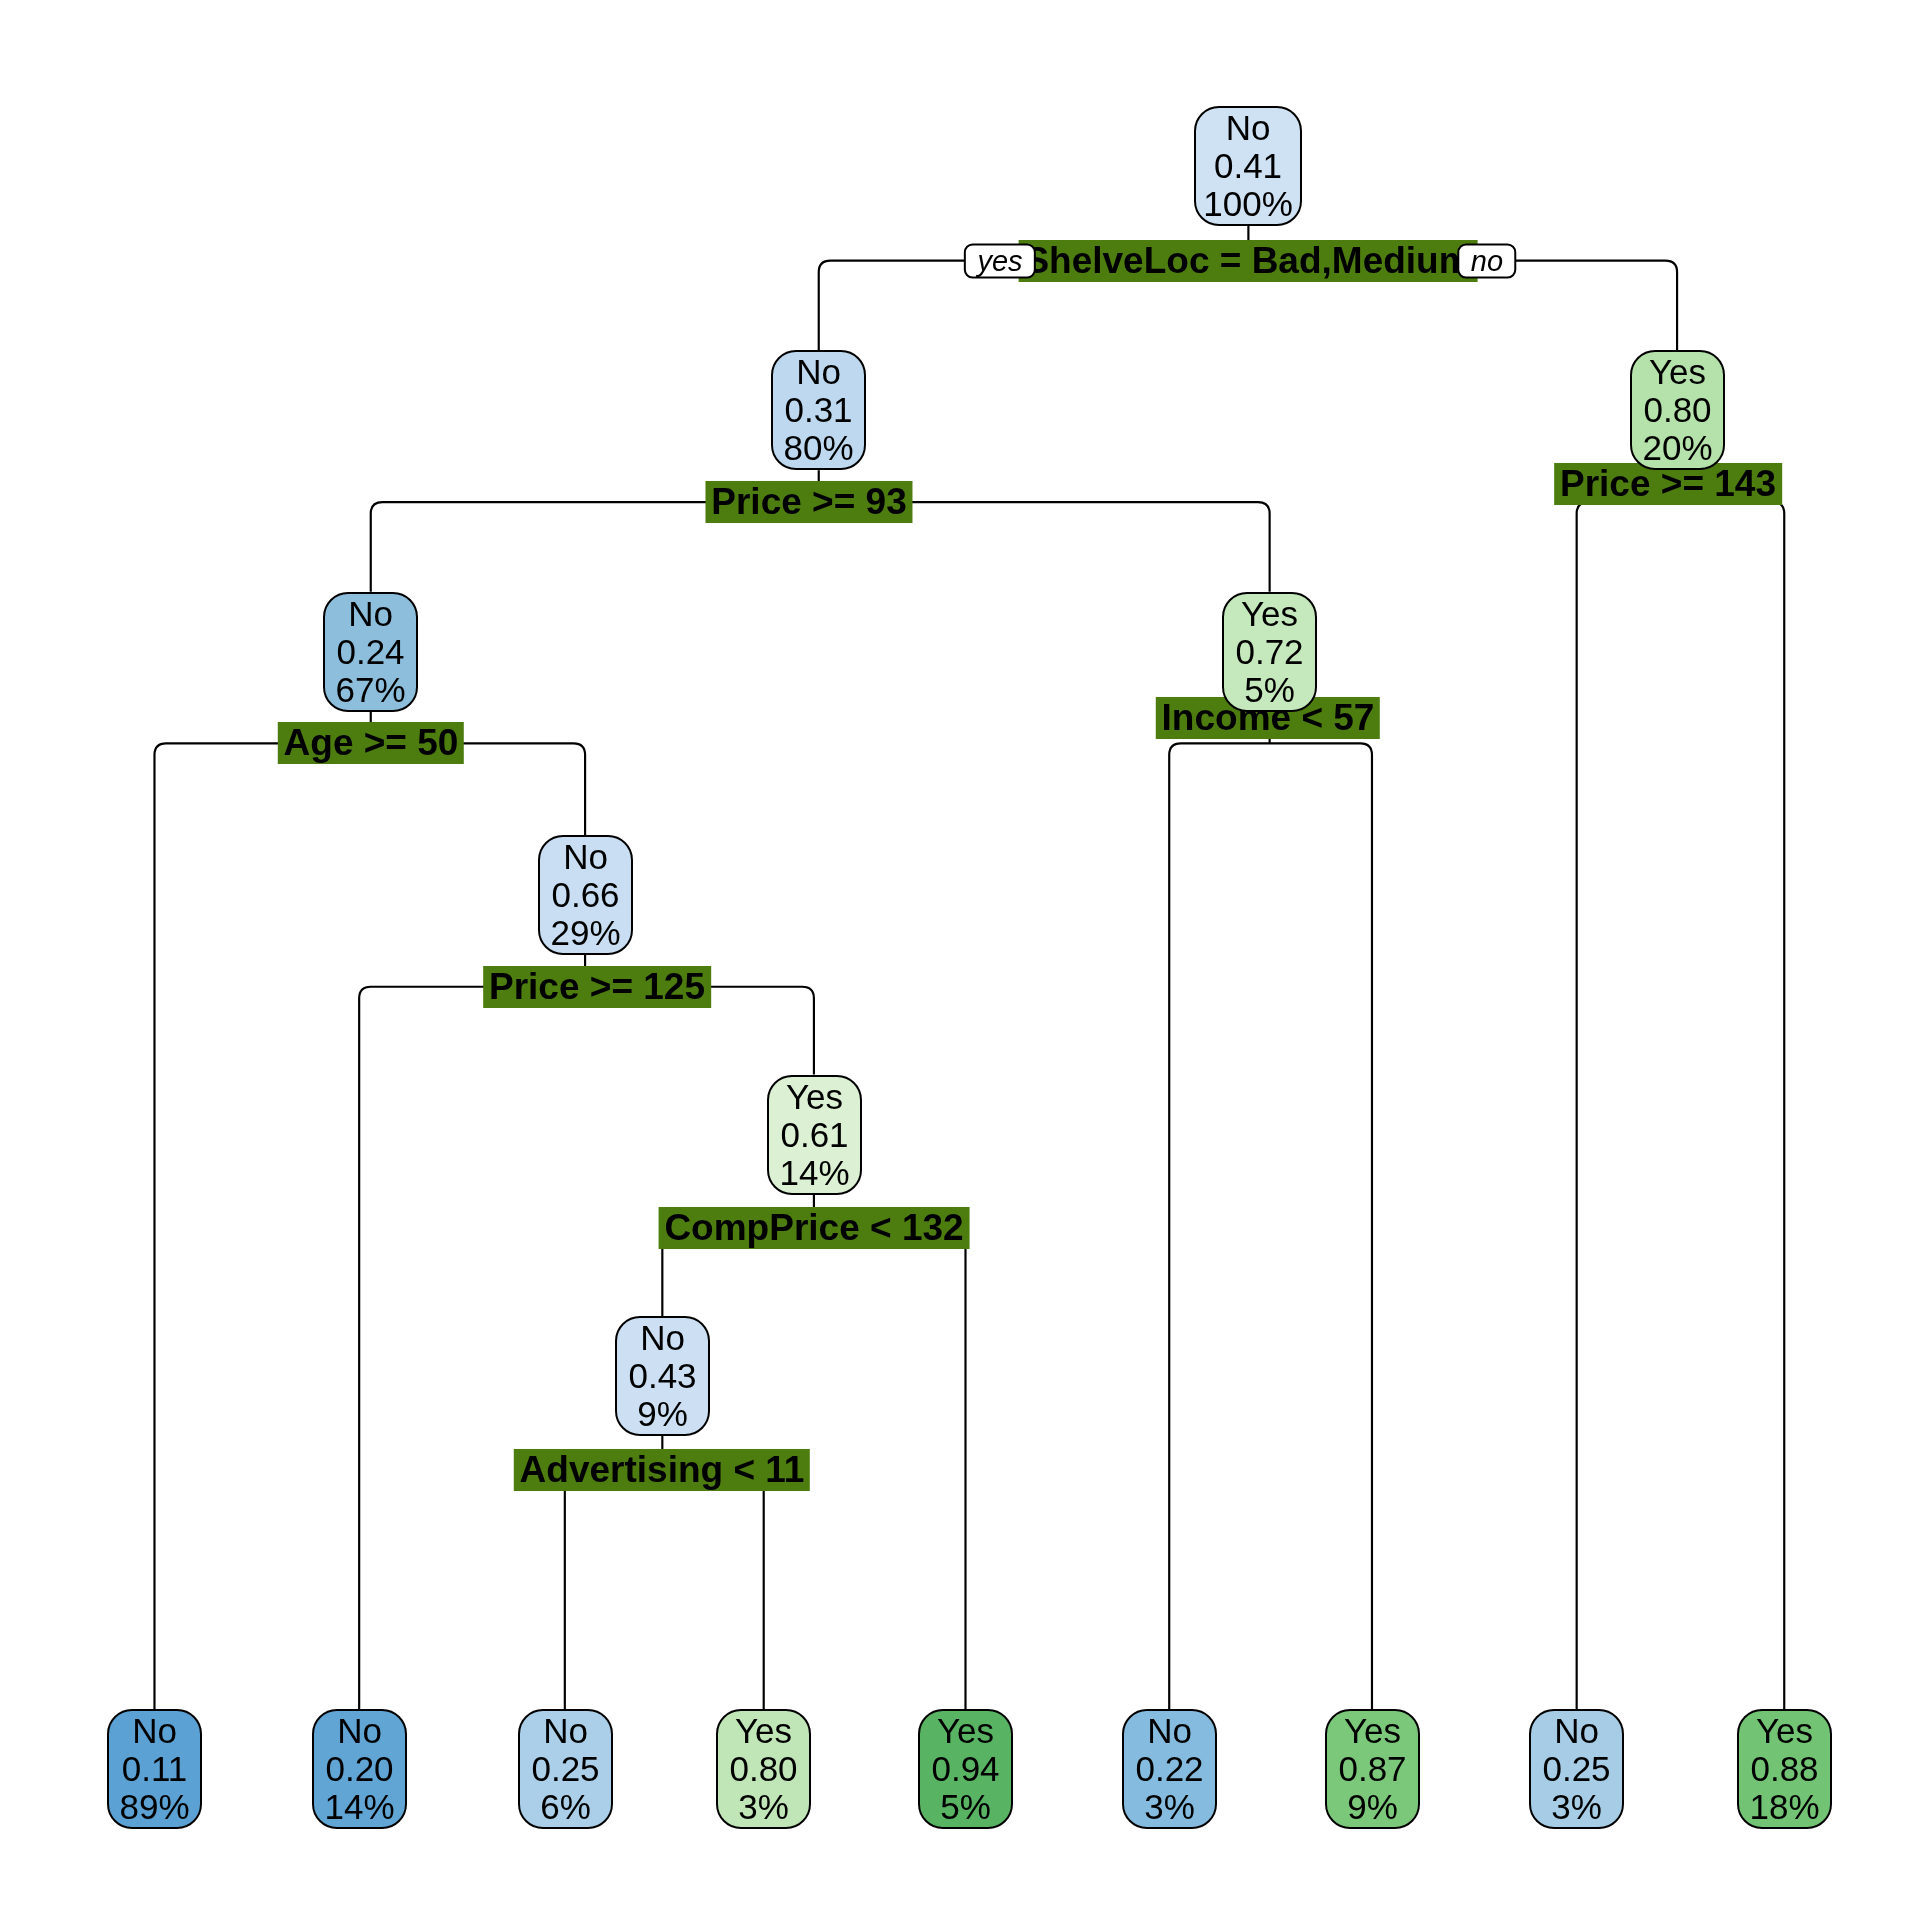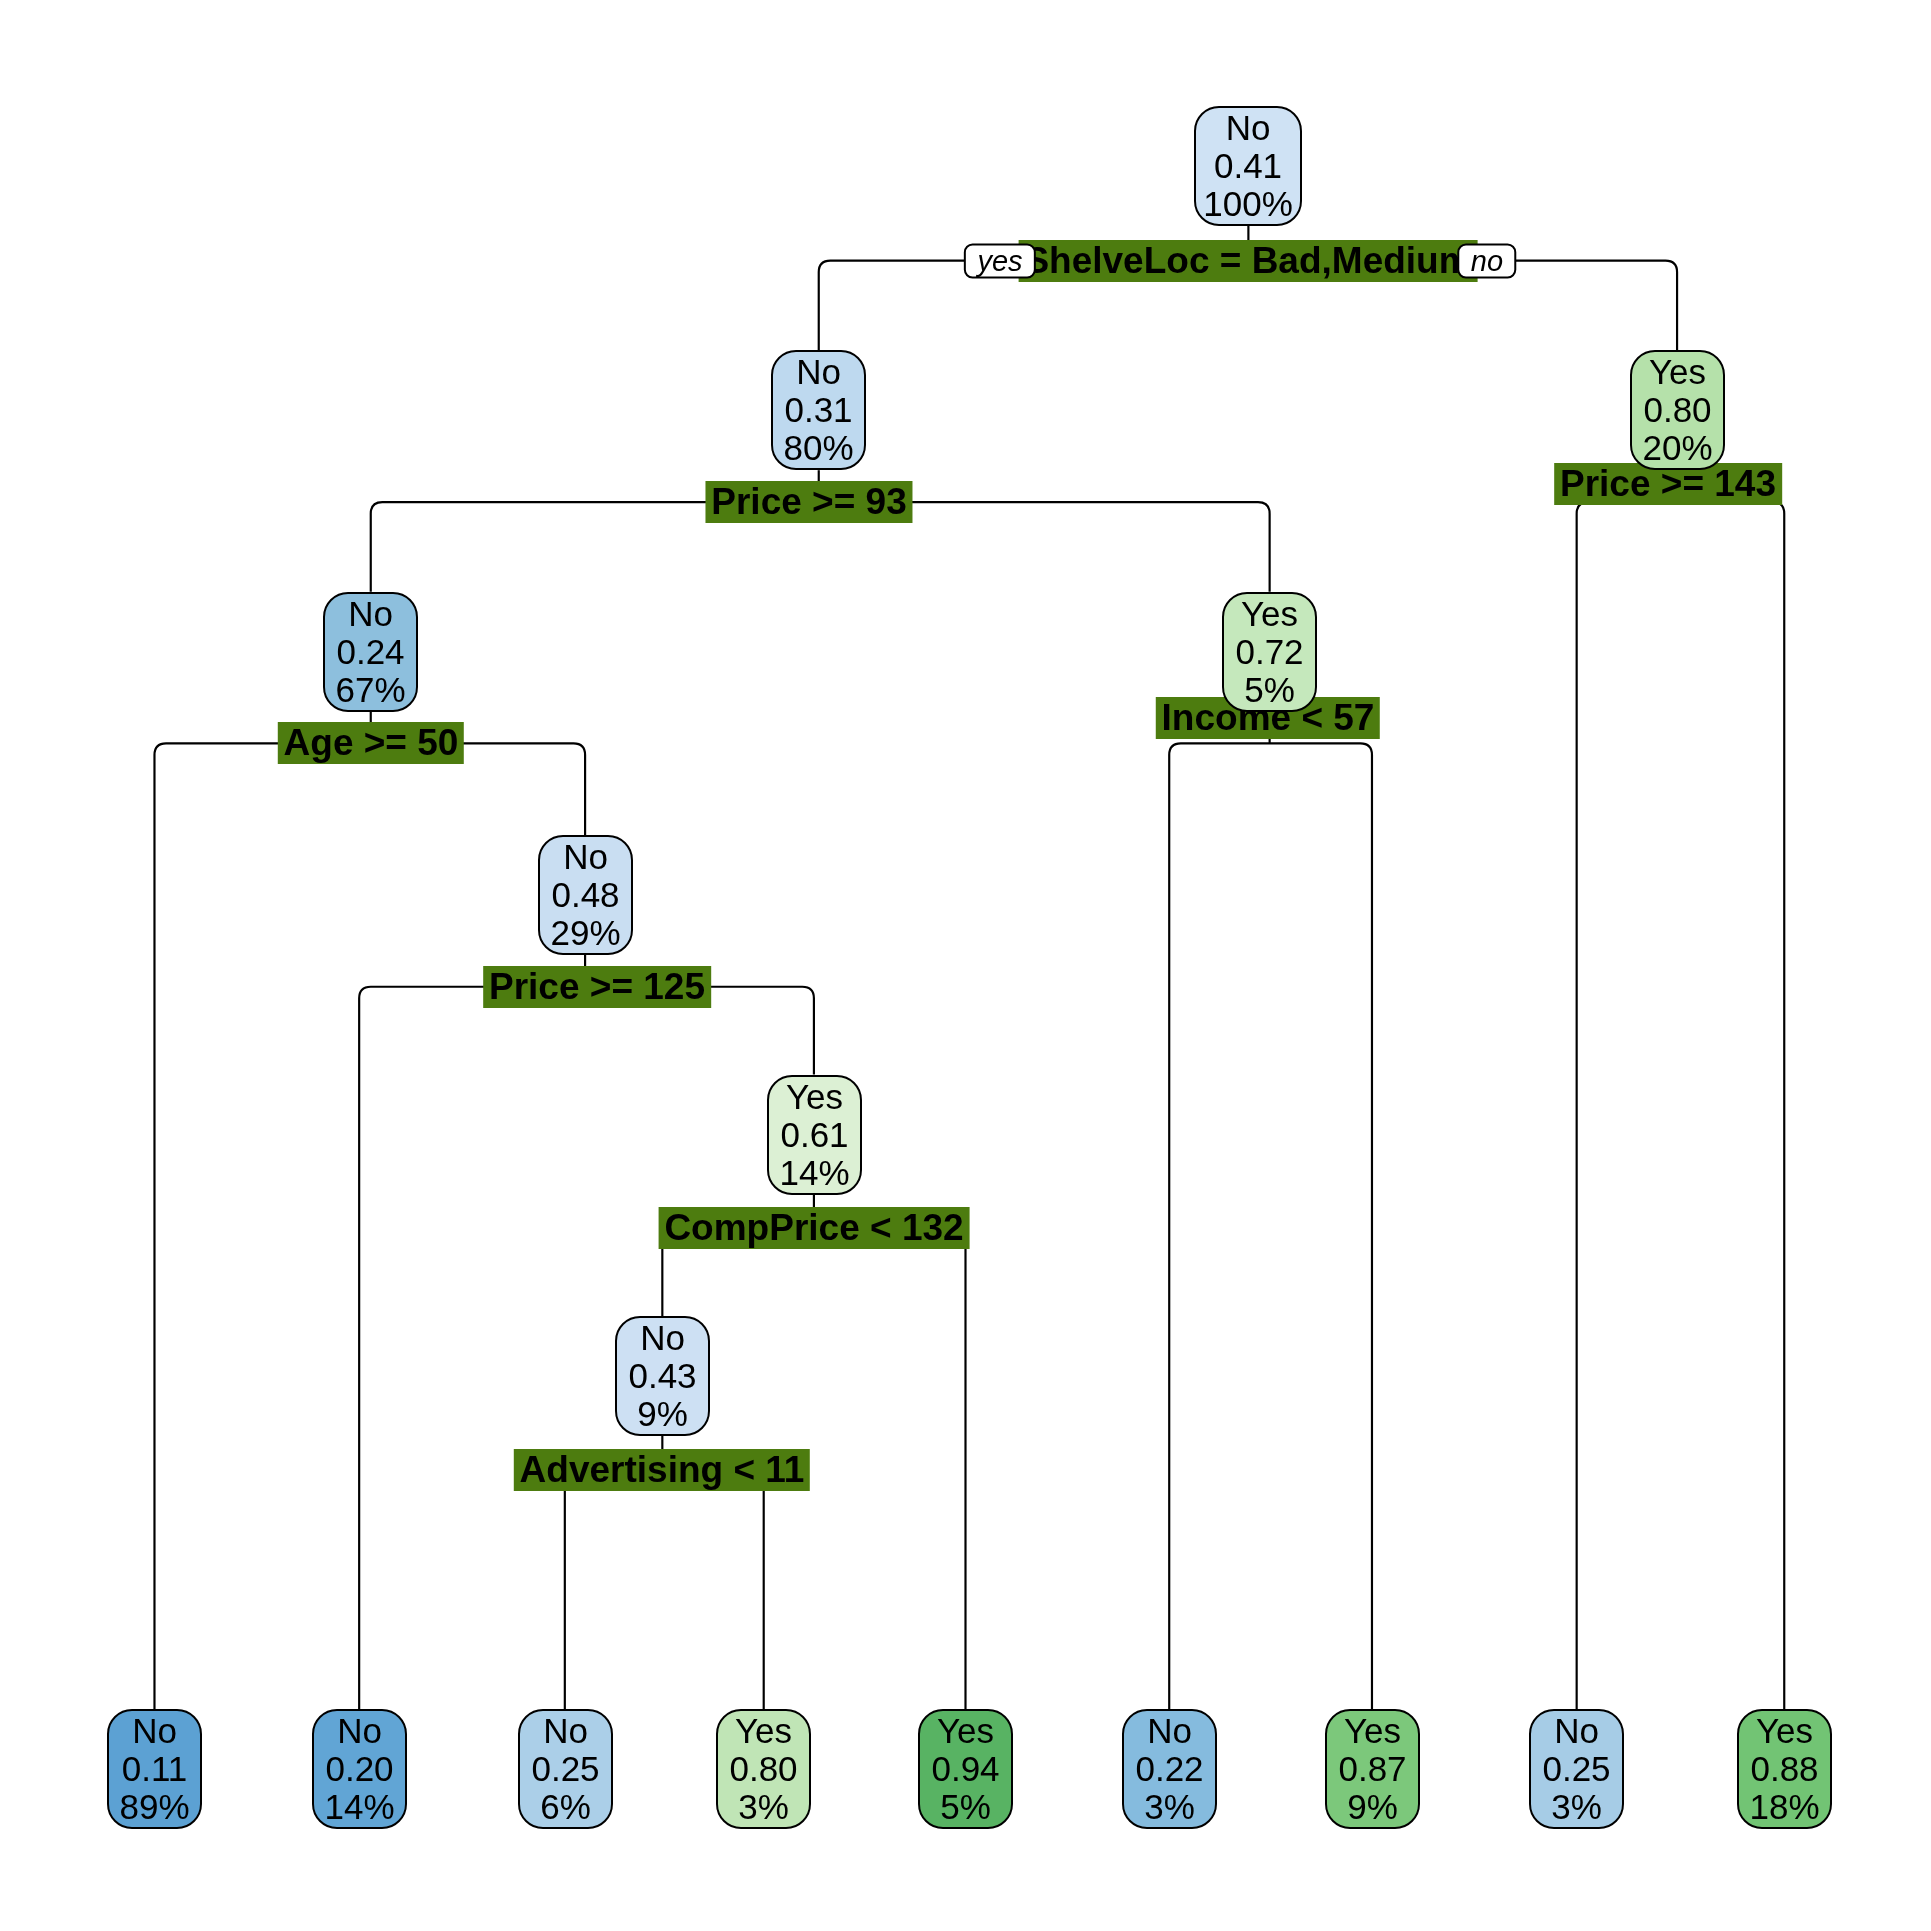--- a/index.html
+++ b/index.html
@@ -84,21 +84,21 @@
     <span>0.24</span>
     <span>67%</span>
   </div>
   <div class="node" style="left: 1222px; top: 592px; width: 95px; background: rgb(197, 232, 188);">
     <span>Yes</span>
     <span>0.72</span>
     <span>5%</span>
   </div>
   <div class="node" style="left: 538px; top: 835px; width: 95px; background: rgb(201, 222, 242);">
     <span>No</span>
-    <span>0.48</span>
+    <span>0.66</span>
     <span>29%</span>
   </div>
   <div class="node" style="left: 767px; top: 1075px; width: 95px; background: rgb(220, 240, 212);">
     <span>Yes</span>
     <span>0.61</span>
     <span>14%</span>
   </div>
   <div class="node" style="left: 615px; top: 1316px; width: 95px; background: rgb(205, 224, 243);">
     <span>No</span>
     <span>0.43</span>

